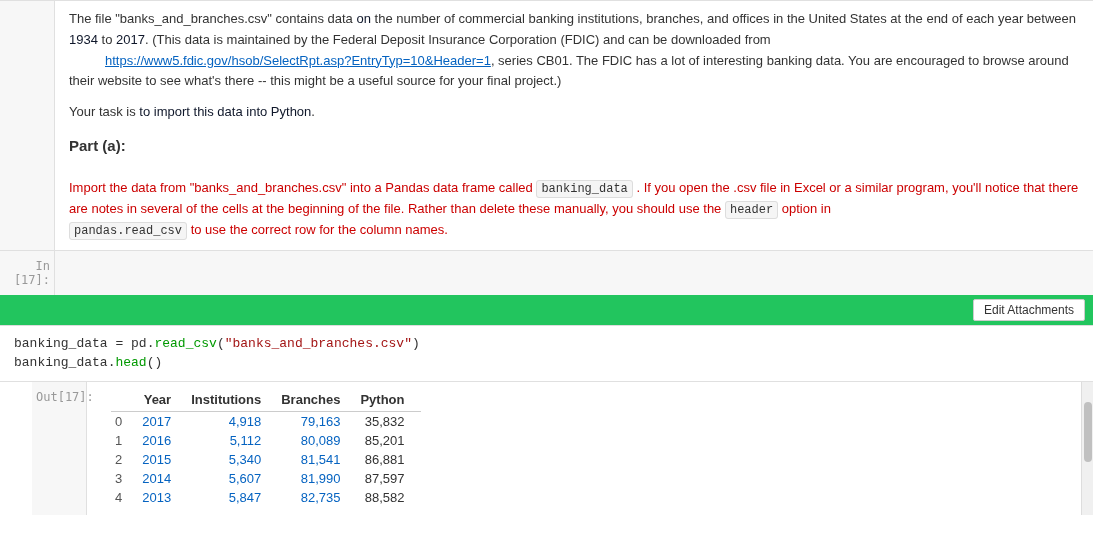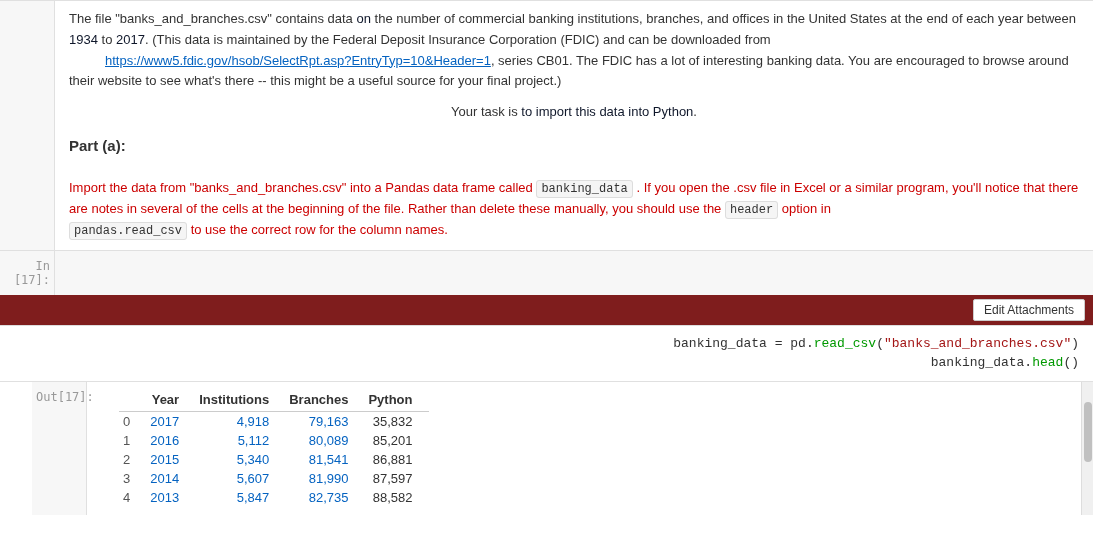--- a/index.html
+++ b/index.html
@@ -90,63 +90,62 @@
     }
     .code-cell-inner {
       flex: 1;
       display: flex;
       flex-direction: column;
     }
     .code-cell-toolbar {
       display: flex;
       justify-content: flex-end;
       padding: 4px 8px;
-      background: #7f1d1d;
+      background: #22c55e;
       border-bottom: 1px solid #ddd;
     }
     .edit-attachments-btn {
       background: #fff;
       border: 1px solid #ccc;
       padding: 3px 10px;
       font-size: 12px;
       cursor: pointer;
       border-radius: 2px;
       color: #333;
     }
     .code-content {
       padding: 8px 14px;
       font-family: 'Courier New', monospace;
       font-size: 13px;
       background: #fff;
       line-height: 1.5;
     }
     .code-line {
       display: block;
-      text-align: right;
     }
     .code-var { color: #333; }
     .code-str { color: #a31515; }
 
     
     .output-cell {
       display: flex;
       flex-direction: row;
       border-top: 1px solid #e0e0e0;
       padding-left: 32px;
     }
     .output-content {
       flex: 1;
       padding: 8px 14px;
     }
 
     
     .data-table {
       border-collapse: collapse;
       font-size: 13px;
-      margin-left: 18px;
+      margin-left: 10px;
     }
     .data-table th {
       text-align: right;
       padding: 2px 16px 4px 4px;
       font-weight: bold;
       color: #333;
       border-bottom: 1px solid #ccc;
     }
     .data-table th:first-child {
       text-align: left;
@@ -192,21 +191,21 @@
 
     <div class="text-cell">
       <div class="cell-gutter"></div>
       <div class="cell-content">
         <p class="desc-text">
           The file "banks_and_branches.csv" contains data <span class="highlight-blue">on</span> the number of commercial banking institutions, branches, and offices in the United States at the end of
           each year between <span class="highlight-blue">1934</span> to <span class="highlight-blue">2017</span>. (This data is maintained by the Federal Deposit Insurance Corporation (FDIC) and can be downloaded from<br>
           <a href="#">https://www5.fdic.gov/hsob/SelectRpt.asp?EntryTyp=10&amp;Header=1</a>, series CB01. The FDIC has a lot of interesting banking data. You are encouraged to
           browse around their website to see what's there -- this might be a useful source for your final project.)
         </p>
-        <p class="desc-text" style="margin-top:10px;text-align:center;">
+        <p class="desc-text" style="margin-top:10px;">
           Your task is <span class="highlight-blue">to import this data into Python</span>.
         </p>
         <p class="part-heading">Part (a):</p>
         <p class="desc-text">
           <span class="highlight-red">Import the data from "banks_and_branches.csv" into a Pandas data frame called </span><code class="inline">banking_data</code><span class="highlight-red"> . If you open the .csv file in Excel or a similar program, you'll notice that there are notes in several of the cells at the beginning of the file. Rather than delete these manually, you should use the </span><code class="inline">header</code><span class="highlight-red"> option in</span><br>
           <code class="inline">pandas.read_csv</code><span class="highlight-red"> to use the correct row for the column names.</span>
         </p>
       </div>
     </div>
 

